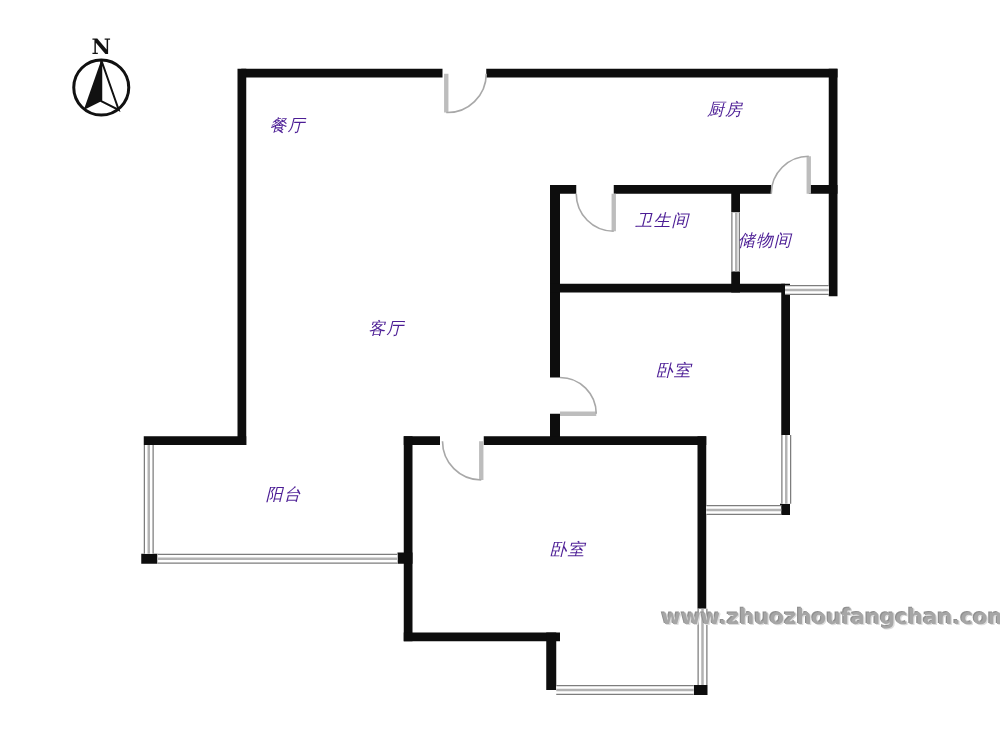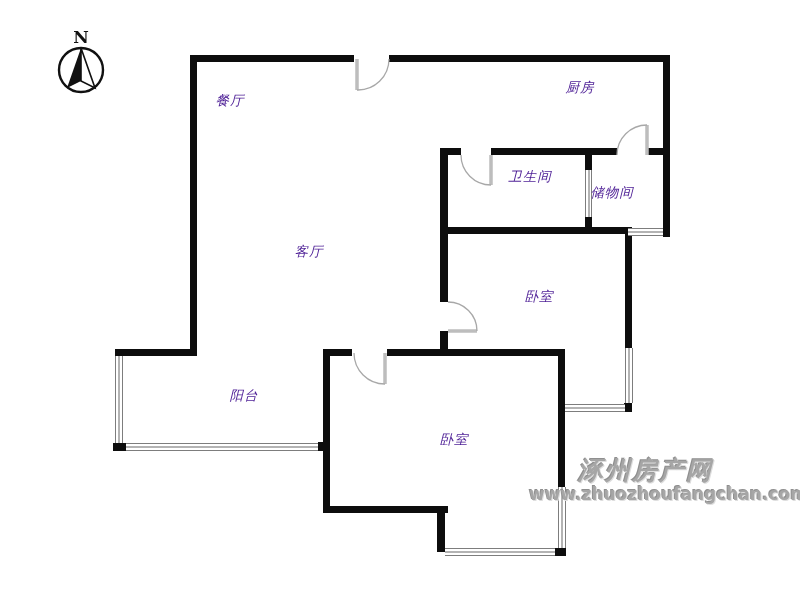--- a/index.html
+++ b/index.html
@@ -62,23 +62,23 @@
       <div class="window-h" style="left: 628px; top: 228px; width: 35px; height: 8px;"></div>
       <div class="window-v" style="left: 625px; top: 348px; width: 8px; height: 55px;"></div>
       <div class="window-h" style="left: 565px; top: 404px; width: 60px; height: 8px;"></div>
       <div class="window-v" style="left: 558px; top: 487px; width: 8px; height: 61px;"></div>
       <div class="window-h" style="left: 445px; top: 548px; width: 110px; height: 8px;"></div>
       <div class="window-v" style="left: 585px; top: 170px; width: 7px; height: 47px;"></div>
       <div class="room-label" style="left: 230px; top: 101px;">餐厅</div>
       <div class="room-label" style="left: 580px; top: 88px;">厨房</div>
       <div class="room-label" style="left: 530px; top: 177px;">卫生间</div>
       <div class="room-label" style="left: 612px; top: 193px;">储物间</div>
-      <div class="room-label" style="left: 309px; top: 252px;">客厅</div>
+      <div class="room-label" style="left: 309px; top: 263px;">客厅</div>
       <div class="room-label" style="left: 539px; top: 297px;">卧室</div>
-      <div class="room-label" style="left: 244px; top: 396px;">阳台</div>
+      <div class="room-label" style="left: 227px; top: 396px;">阳台</div>
       <div class="room-label" style="left: 454px; top: 440px;">卧室</div>
     </div>
 
   <svg id="door-svg" width="800" height="600" viewBox="0 0 800 600">
       <path d="M 357 59 L 357 90" fill="none" stroke="#bdbdbd" stroke-width="3.5"></path>
       <path d="M 389 59 A 31 31 0 0 1 357 90" fill="none" stroke="#a8a8a8" stroke-width="1.3"></path>
       <path d="M 491 155 L 491 185" fill="none" stroke="#bdbdbd" stroke-width="3.5"></path>
       <path d="M 461 155 A 30 30 0 0 0 491 185" fill="none" stroke="#a8a8a8" stroke-width="1.3"></path>
       <path d="M 647 155 L 647 125" fill="none" stroke="#bdbdbd" stroke-width="3.5"></path>
       <path d="M 617 155 A 30 30 0 0 1 647 125" fill="none" stroke="#a8a8a8" stroke-width="1.3"></path>
@@ -88,16 +88,15 @@
       <path d="M 354 353 A 31 31 0 0 0 385 384" fill="none" stroke="#a8a8a8" stroke-width="1.3"></path>
     </svg>
 
   <svg class="compass" width="56" height="76" viewBox="0 0 56 76">
     <text class="compass-n" x="26" y="19" text-anchor="middle">N</text>
     <circle cx="26" cy="46" r="22" fill="none" stroke="#111111" stroke-width="2.4"></circle>
     <polygon points="26,24 12,64 26,57" fill="#111111"></polygon>
     <polygon points="26,24 26,57 40,64" fill="#ffffff" stroke="#111111" stroke-width="1.6"></polygon>
   </svg>
 
-  <div class="wm wm-name">涿州房产网</div>
   <div class="wm wm-url">www.zhuozhoufangchan.com</div>
 
 </div>
 
 </body></html>

